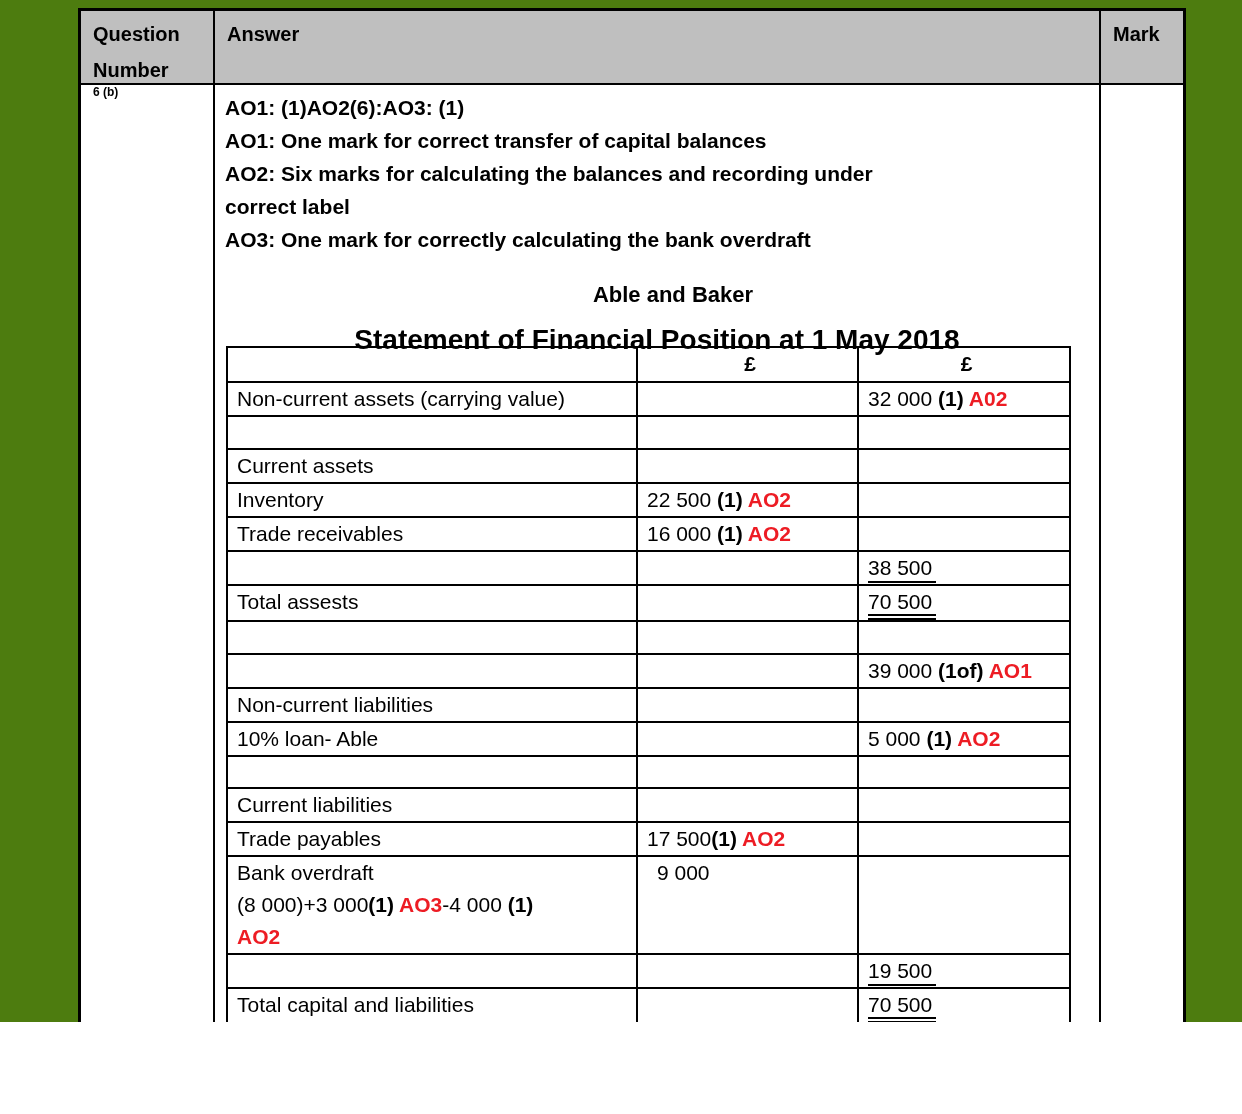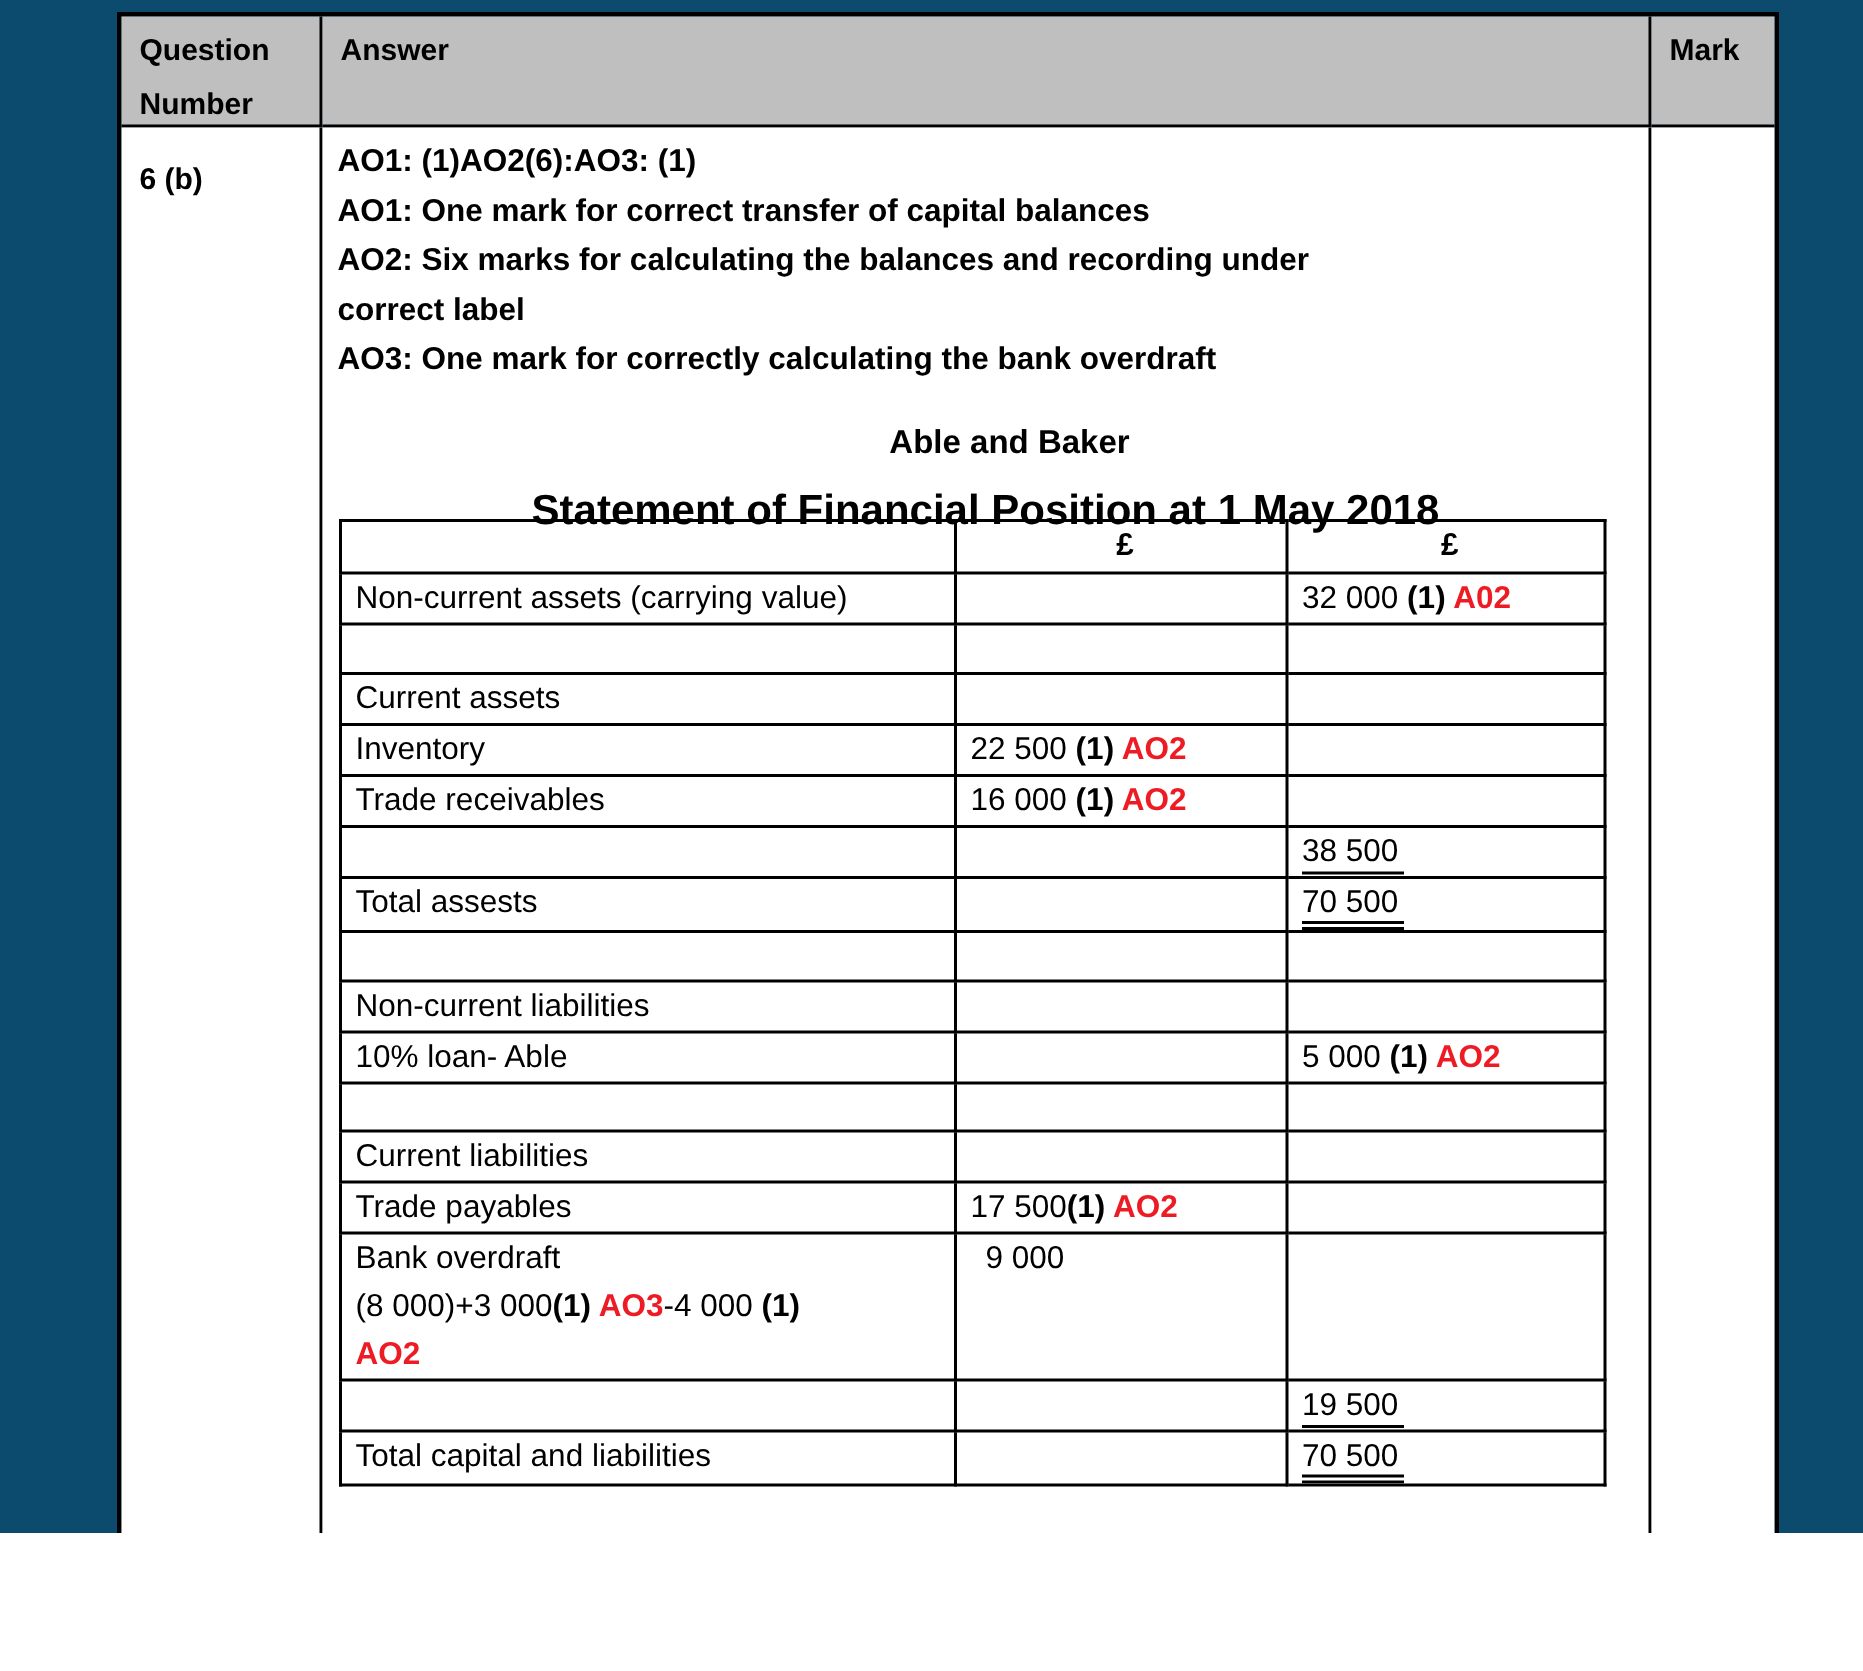--- a/index.html
+++ b/index.html
@@ -1,30 +1,30 @@
 <!DOCTYPE html>
 <html style="--red: #ed1c24; --hdr: #bfbfbf; --bd: #000000;"><head>
 <meta charset="utf-8">
 <style>
   :root { --red:#ed1c24; --hdr:#bfbfbf; --bd:#000; }
   * { margin:0; padding:0; box-sizing:border-box; }
   html,body { width:1242px; height:1114px; background:#fff;
     font-family:"Liberation Sans","DejaVu Sans",sans-serif; color:#000; }
-  .page { position:relative; width:1242px; height:1022px; background:#0c4a6e; overflow:hidden; }
+  .page { position:relative; width:1242px; height:1022px; background:#4d7c0f; overflow:hidden; }
 
   .outer { position:absolute; left:78px; top:8px; width:1108px; height:1090px;
     border:3px solid var(--bd); display:grid;
     grid-template-columns:134px 886px 82px; grid-template-rows:74px 1fr; }
 
   .hcell { background:var(--hdr); border-bottom:2px solid var(--bd);
     font-weight:bold; font-size:20px; line-height:36px; padding:5px 0 0 12px; }
   .hcell.sep, .bcell.sep { border-right:2px solid var(--bd); }
   .bcell { position:relative; background:#fff; }
 
-  .qnum { position:absolute; top:24px; left:12px; font-weight:bold; font-size:20px; }
+  .qnum { position:absolute; top:0; left:12px; font-weight:bold; font-size:12px; }
   .markval { position:absolute; bottom:14px; right:10px; font-weight:bold; font-size:20px; }
 
   .criteria { position:absolute; top:6px; left:10px; font-weight:bold;
     font-size:21px; line-height:33px; white-space:pre; }
   .title1 { position:absolute; top:197px; left:16px; width:100%; text-align:center;
     font-weight:bold; font-size:22px; }
   .title2 { position:absolute; top:239px; left:0; width:100%; text-align:center;
     font-weight:bold; font-size:28px; }
 
   table.itable { position:absolute; top:261px; left:11px; width:843px;
@@ -132,20 +132,27 @@
               <td>
                 <div class="cline"><span class="ud">70 500</span></div>
               </td>
             </tr>
             <tr style="height: 33px;">
               <td></td>
               <td></td>
               <td></td>
             </tr>
             <tr style="height: 33px;">
+              <td></td>
+              <td></td>
+              <td>
+                <div class="cline"><span>39 000 </span><span class="sb">(1of) </span><span class="sr">AO1</span></div>
+              </td>
+            </tr>
+            <tr style="height: 33px;">
               <td>
                 <div class="cline"><span>Non-current liabilities</span></div>
               </td>
               <td></td>
               <td></td>
             </tr>
             <tr style="height: 33px; margin-left: 36px;">
               <td>
                 <div class="cline"><span>10% loan- Able</span></div>
               </td>

